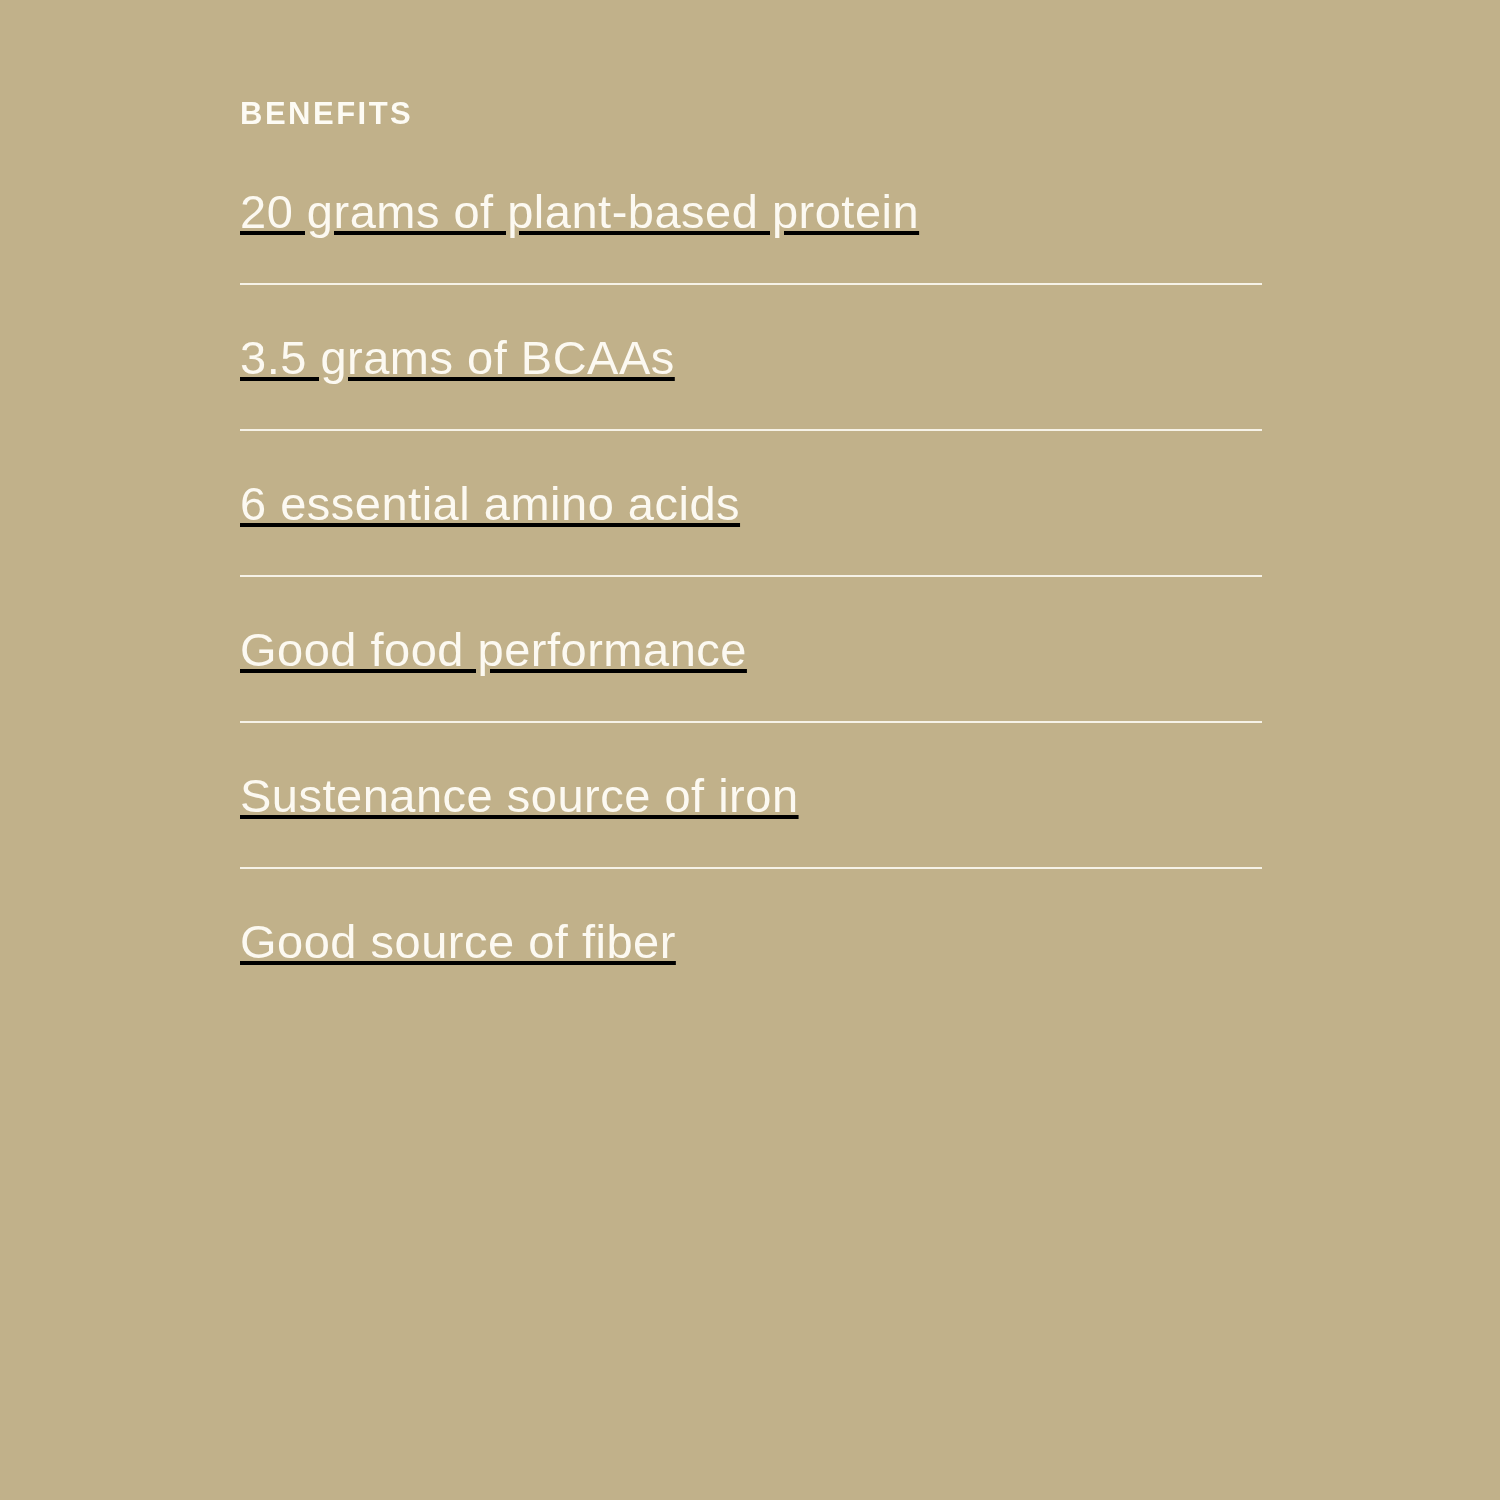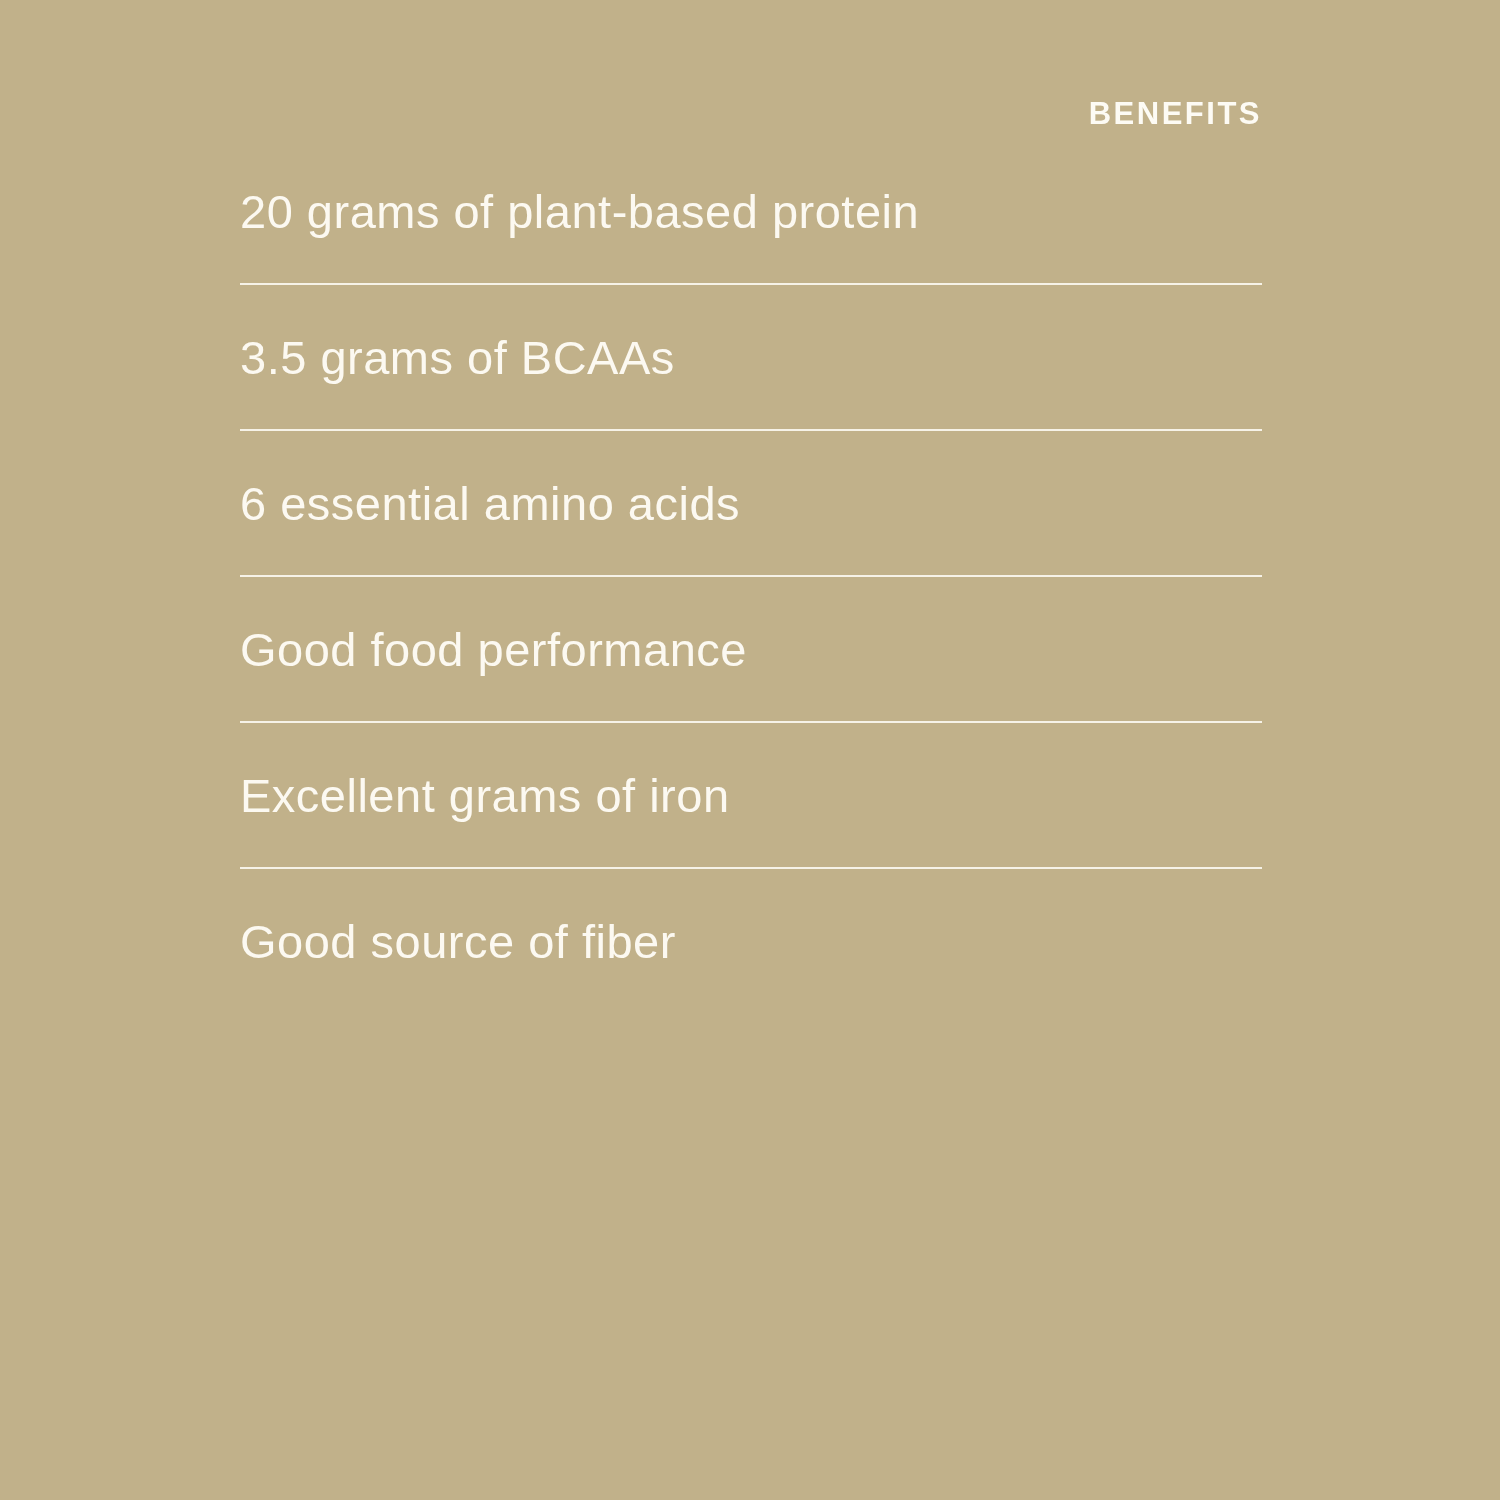--- a/index.html
+++ b/index.html
@@ -20,24 +20,24 @@
     top: 97px;
     width: 1022px;
   }
   .heading {
     margin: 0;
     font-size: 31px;
     line-height: 34px;
     font-weight: 700;
     letter-spacing: 2.5px;
     color: #fdfbf4; 
-    text-align: right;
   }
   .rows {
     margin-top: 8px;
+    text-decoration: underline;
   }
   .benefit-row {
     height: 144px;
     display: flex;
     align-items: center;
     border-bottom: 2px solid #f6f2e7; 
   }
   .benefit-row:last-child {
     border-bottom: none;
   }
@@ -62,19 +62,19 @@
     <div class="benefit-row">
       <span class="benefit-text">3.5 grams of BCAAs</span>
     </div>
     <div class="benefit-row">
       <span class="benefit-text">6 essential amino acids</span>
     </div>
     <div class="benefit-row">
       <span class="benefit-text">Good food performance</span>
     </div>
     <div class="benefit-row">
-      <span class="benefit-text">Excellent grams of iron</span>
+      <span class="benefit-text">Sustenance source of iron</span>
     </div>
     <div class="benefit-row">
       <span class="benefit-text">Good source of fiber</span>
     </div>
   </div>
 </div>
 
 </body></html>

